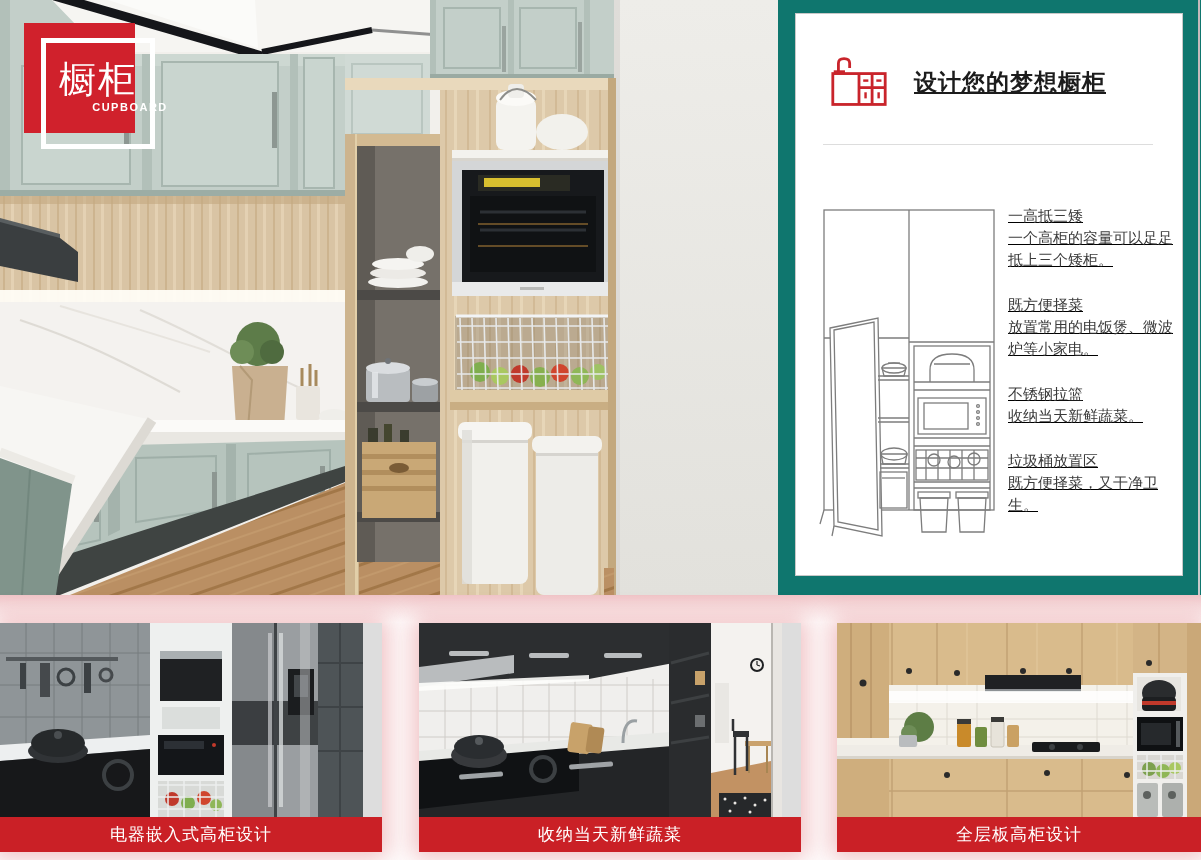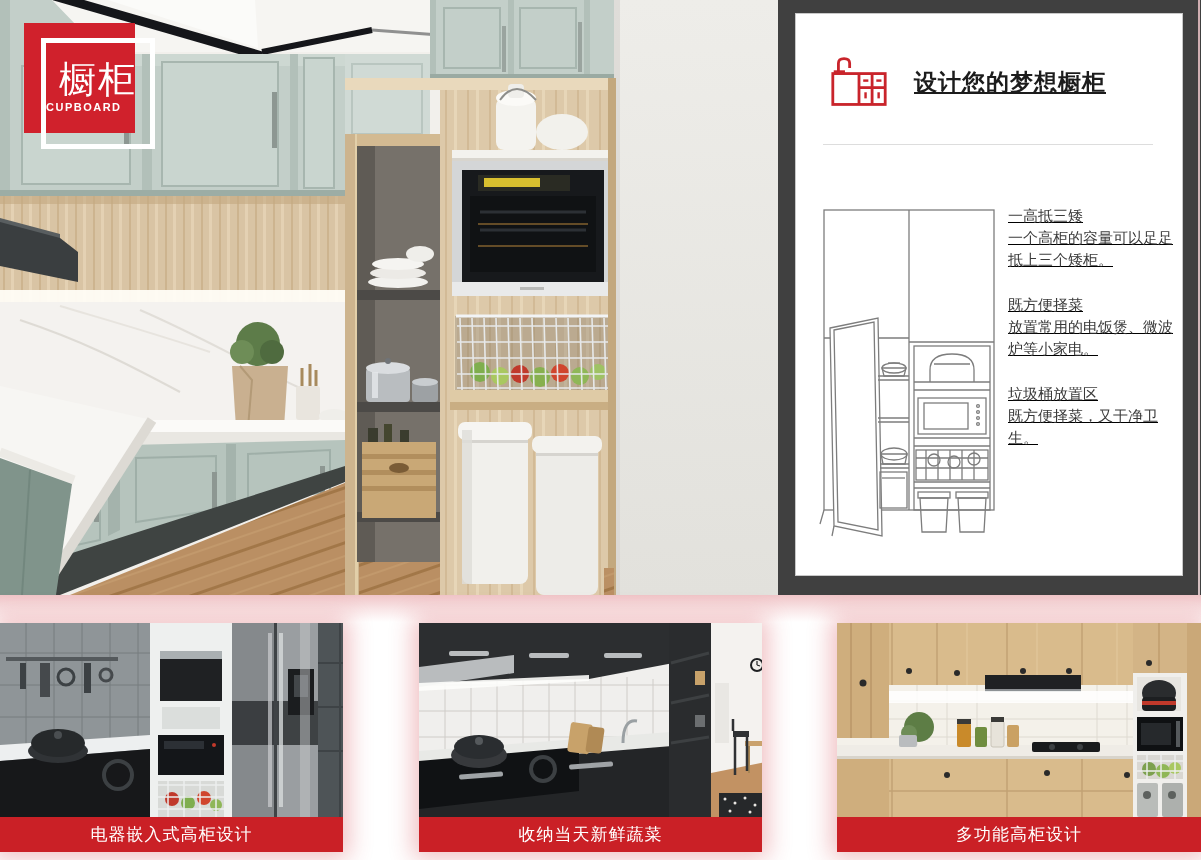--- a/index.html
+++ b/index.html
@@ -2,42 +2,42 @@
 <html><head>
 <meta charset="utf-8">
 <style>
   html,body{margin:0;padding:0;}
   body{
     width:1201px;height:860px;position:relative;overflow:hidden;
     background:#ffffff;
     font-family:"Liberation Sans","DejaVu Sans",sans-serif;
   }
   
-  .hero{position:absolute;left:0;top:0;width:1201px;height:595px;background:#404040;}
+  .hero{position:absolute;left:0;top:0;width:1201px;height:595px;background:#0f766e;}
   .photo{position:absolute;left:0;top:0;width:778px;height:595px;overflow:hidden;}
   .photo svg{display:block;}
   
   .badge-red{position:absolute;left:24px;top:23px;width:111px;height:110px;background:#d0212c;}
   .badge-frame{position:absolute;left:41px;top:38px;width:104px;height:101px;border:5px solid #ffffff;}
   .badge-cn{position:absolute;left:0;top:12px;width:100%;text-align:center;color:#fff;font-size:37px;letter-spacing:2px;}
-  .badge-en{position:absolute;left:0;top:58px;width:100%;color:#fff;font-size:11px;font-weight:bold;letter-spacing:1.5px;}
+  .badge-en{position:absolute;left:0;top:58px;width:100%;text-align:center;color:#fff;font-size:11px;font-weight:bold;letter-spacing:1.5px;padding-left:32px;}
   
   .panel{position:absolute;left:795px;top:13px;width:388px;height:563px;border:1px solid #c8c8c8;background:#fff;box-sizing:border-box;}
   .panel-header{position:absolute;left:34px;top:40px;height:56px;display:flex;align-items:center;}
   .panel-title{margin-left:26px;font-size:23px;font-weight:bold;color:#1c1c1c;letter-spacing:1px;text-decoration:underline;}
   .divider{position:absolute;left:27px;top:130px;width:330px;height:1px;background:#dddddd;}
   .illustration{position:absolute;left:18px;top:192px;width:192px;height:334px;}
   .features{position:absolute;left:212px;top:191px;width:172px;text-decoration:underline;}
   .feature{margin-bottom:23px;}
   .feature-title,.feature-desc{font-size:15px;line-height:22px;color:#3a3a3a;}
   
   .bottom{position:absolute;left:0;top:595px;width:1201px;height:265px;background:#fff;}
   .glow-top{position:absolute;left:0;top:0;width:100%;height:27px;
     background:linear-gradient(180deg,#f0c5c8 0%,#f9e7e8 55%,#ffffff 100%);}
-  .card{position:absolute;top:28px;width:343px;height:229px;background:#fff;
+  .card{position:absolute;top:28px;width:382px;height:229px;background:#fff;
     box-shadow:0 0 22px 6px rgba(206,44,54,0.30);}
   .card1{left:0;}
   .card2{left:419px;}
   .card3{left:837px;width:364px;}
   .card-img{position:absolute;left:0;top:0;width:100%;height:194px;overflow:hidden;background:#ddd;}
   .card-caption{position:absolute;left:0;bottom:0;width:100%;height:35px;background:#ca2026;
     color:#ffffff;font-size:17px;line-height:35px;text-align:center;letter-spacing:1px;}
   .page-right-edge{position:absolute;right:1px;top:0;width:2px;height:595px;
     background:linear-gradient(180deg,#f4c9cd,#f9dfe1);opacity:.8;}
 </style>
@@ -312,20 +312,24 @@
     <div class="features">
       <div class="feature">
         <div class="feature-title">一高抵三矮</div>
         <div class="feature-desc">一个高柜的容量可以足足抵上三个矮柜。</div>
       </div>
       <div class="feature">
         <div class="feature-title">既方便择菜</div>
         <div class="feature-desc">放置常用的电饭煲、微波炉等小家电。</div>
       </div>
       <div class="feature">
+        <div class="feature-title">不锈钢拉篮</div>
+        <div class="feature-desc">收纳当天新鲜蔬菜。</div>
+      </div>
+      <div class="feature">
         <div class="feature-title">垃圾桶放置区</div>
         <div class="feature-desc">既方便择菜，又干净卫生。</div>
       </div>
     </div>
   </div>
 
   <div class="page-right-edge"></div>
 </div>
 
 <div class="bottom">
@@ -515,15 +519,15 @@
           <circle cx="326" cy="148" r="7" fill="#8fb757"></circle>
           <circle cx="338" cy="145" r="6" fill="#a9c860"></circle>
         <path d="M300,138 H346 M300,148 H346 M310,132 V156 M324,132 V156 M338,132 V156" stroke="#eef0f0" stroke-width="1.4" fill="none"></path>
         <rect x="300" y="160" width="21" height="34" rx="2" fill="#b9bcb9"></rect>
         <rect x="325" y="160" width="21" height="34" rx="2" fill="#adb0ad"></rect>
         <circle cx="310" cy="172" r="4" fill="#5d615e"></circle>
           <circle cx="335" cy="172" r="4" fill="#5d615e"></circle>
         <rect x="350" y="0" width="14" height="194" fill="#caa878"></rect>
       </svg>
     </div>
-    <div class="card-caption">多功能高柜设计</div>
+    <div class="card-caption">全层板高柜设计</div>
   </div>
 </div>
 
 </body></html>

